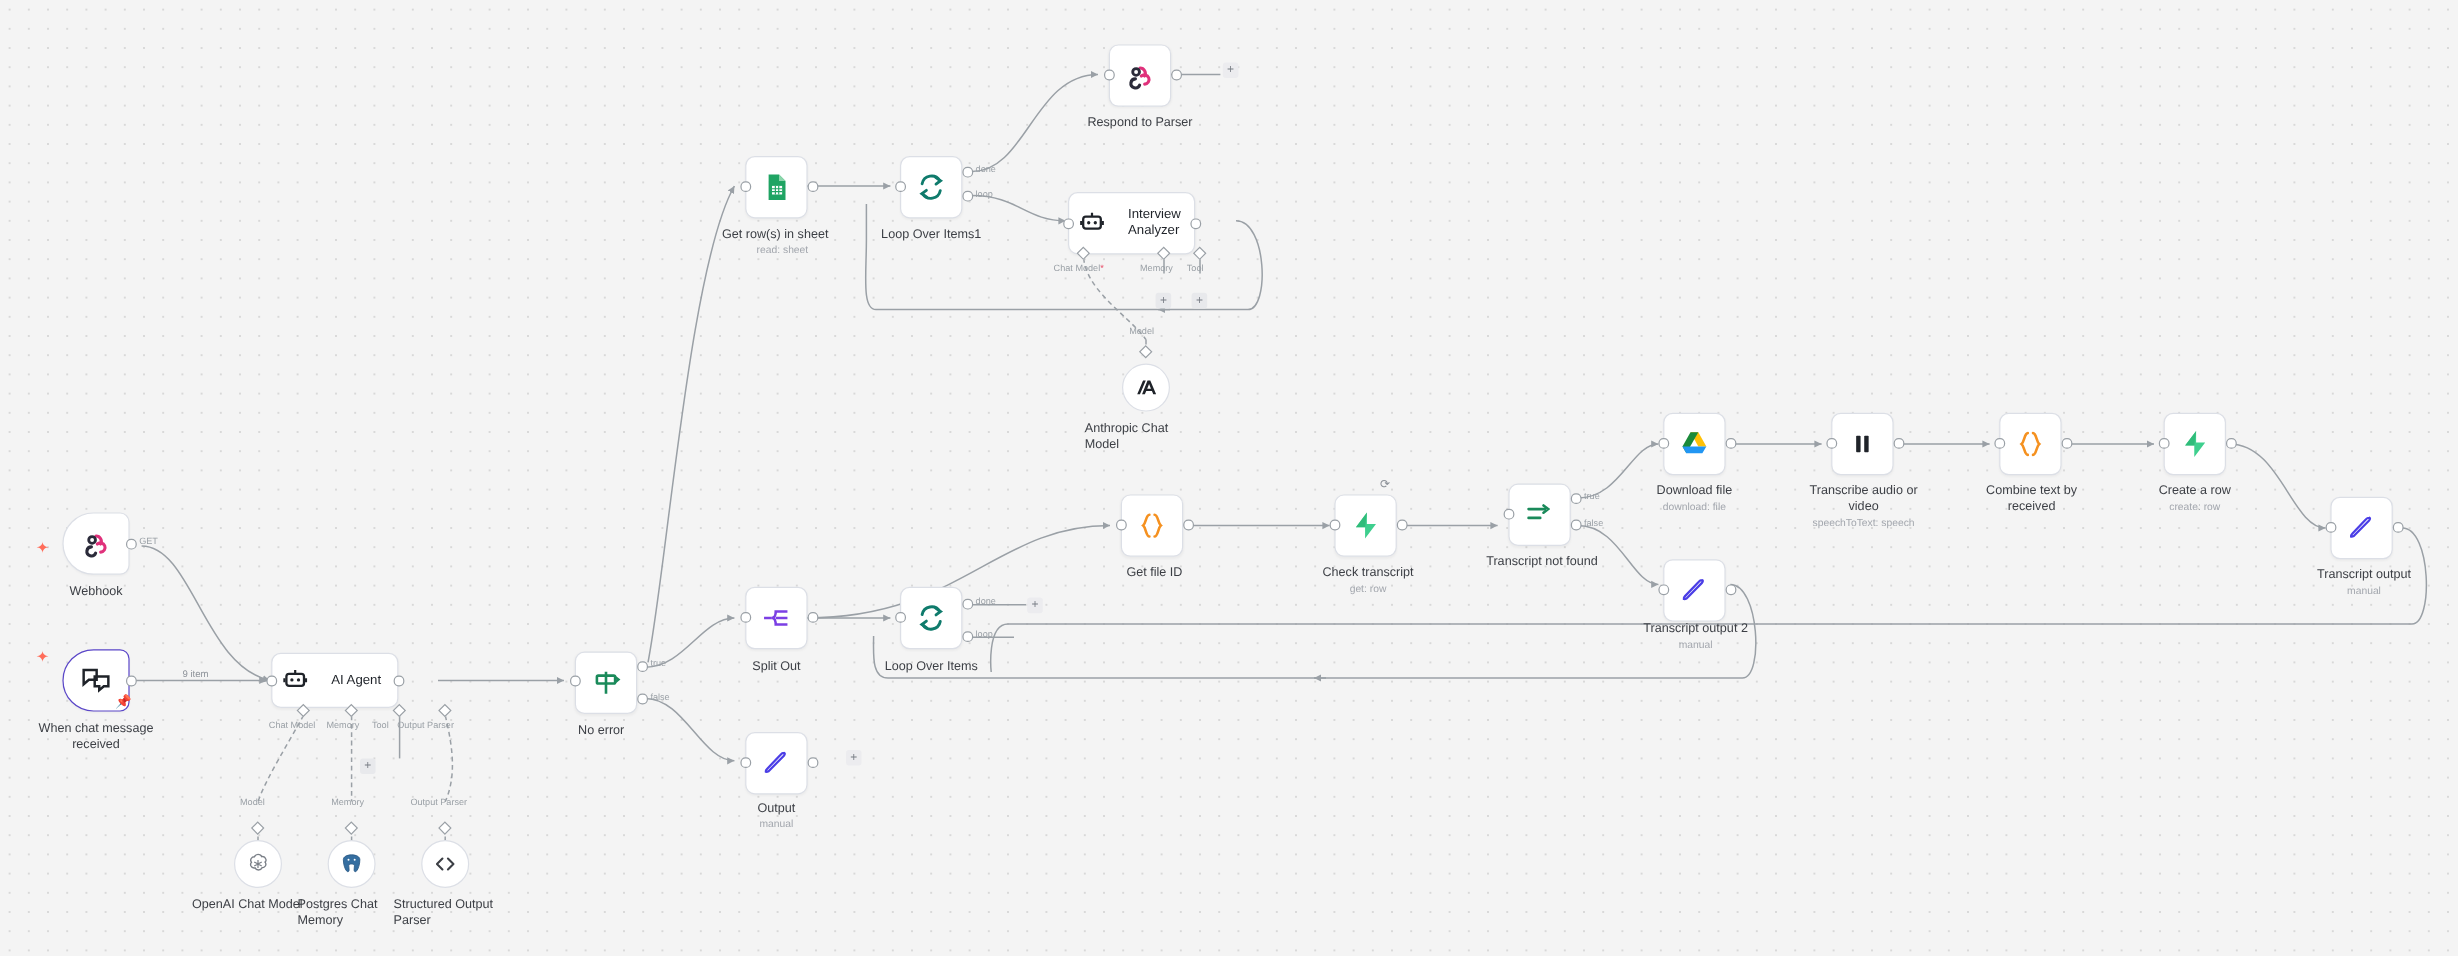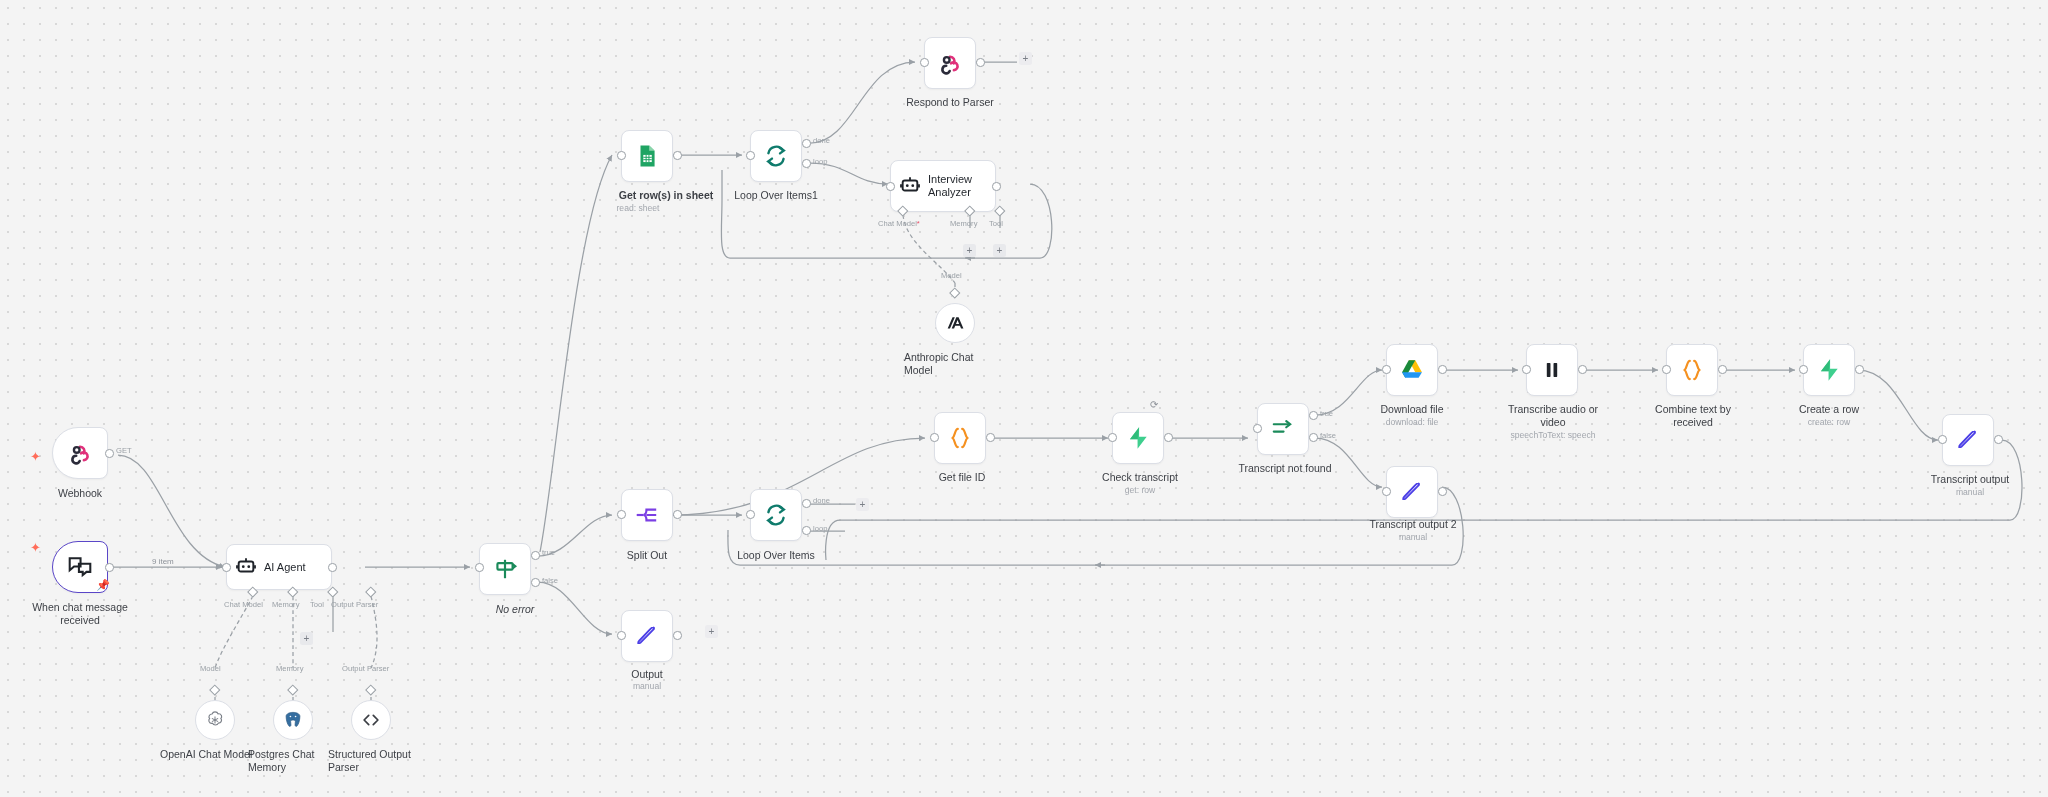--- a/index.html
+++ b/index.html
@@ -26,21 +26,21 @@
     box-shadow:0 1px 2px rgba(0,0,0,.04);
   }
   .node.sq { width:52px; height:52px; }
   .node.trigger {
     width:56px; height:52px;
     border-radius:26px 8px 8px 26px;
   }
   .node.trigger.active { border:1.6px solid #5a46c8; }
   .node.wide {
     width:106px; height:46px;
-    justify-content:flex-start; padding-left:8px; gap:7px;
+    justify-content:flex-start; padding-left:8px; gap:19px;
   }
   .node-label {
     position:absolute;
     text-align:center;
     font-size:10.5px;
     color:#3c3f45;
     line-height:1.22;
     white-space:pre-line;
     pointer-events:none;
   }
@@ -325,21 +325,21 @@
         <rect x="5" y="6.5" width="14" height="6" rx="1" fill="none" stroke="#1a8a5a" stroke-width="2"></rect>
         <path d="M19 7.5l2.5 2-2.5 2" fill="none" stroke="#1a8a5a" stroke-width="2"></path>
       </svg>
     </span>
   </div>
   <div class="port" style="left:475px;top:563px;"></div>
   <div class="port" style="left:531px;top:551px;"></div>
   <div class="port" style="left:531px;top:578px;"></div>
   <span class="port-label" style="left:542px;top:548px;">true</span>
   <span class="port-label" style="left:542px;top:576px;">false</span>
-  <div class="node-label" style="left:468px;top:603px;width:94px;font-style:italic;">No error</div>
+  <div class="node-label" style="left:454px;top:603px;width:94px;">No error</div>
 
   <div class="node sq" style="left:621px;top:489px;">
     <span class="ico">
       <svg width="26" height="26" viewBox="0 0 24 24">
         <path d="M2.5 12h6" stroke="#7b3fe4" stroke-width="2" fill="none"></path>
         <path d="M8.5 12c3 0 3-5 3-5h9M8.5 12c3 0 3 5 3 5h9M11.5 12h9" stroke="#7b3fe4" stroke-width="2" fill="none"></path>
       </svg>
     </span>
   </div>
   <div class="port" style="left:617px;top:510px;"></div>
@@ -366,22 +366,22 @@
       <svg width="26" height="26" viewBox="0 0 24 24">
         <path d="M6 2.2h8l5 5v14.6H6V2.2z" fill="#1fa463"></path>
         <path d="M14 2.2l5 5h-5v-5z" fill="#8bd6ab"></path>
         <rect x="8.6" y="11" width="7.8" height="6.6" fill="#fff"></rect>
         <path d="M8.6 13.2h7.8M8.6 15.4h7.8M11.2 11v6.6M13.8 11v6.6" stroke="#1fa463" stroke-width=".9"></path>
       </svg>
     </span>
   </div>
   <div class="port" style="left:617px;top:151px;"></div>
   <div class="port" style="left:673px;top:151px;"></div>
-  <div class="node-label" style="left:601px;top:189px;width:130px;font-weight:bold;">Get row(s) in sheet</div>
-  <div class="node-sub" style="left:573px;top:203px;width:130px;">read: sheet</div>
+  <div class="node-label" style="left:581px;top:189px;width:130px;">Get row(s) in sheet</div>
+  <div class="node-sub" style="left:587px;top:203px;width:130px;">read: sheet</div>
 
   <div class="node sq" style="left:750px;top:130px;">
     <span class="ico">
       <svg width="26" height="26" viewBox="0 0 24 24">
         <path d="M5 9.4A7.4 7.4 0 0 1 18.6 7" fill="none" stroke="#0f7b6c" stroke-width="2.2" stroke-linecap="round"></path>
         <path d="M19 14.6A7.4 7.4 0 0 1 5.4 17" fill="none" stroke="#0f7b6c" stroke-width="2.2" stroke-linecap="round"></path>
         <path d="M15.4 4.4 19.2 7l-3.5 2.6" fill="none" stroke="#0f7b6c" stroke-width="2.2" stroke-linecap="round"></path>
         <path d="M8.6 19.6 4.8 17l3.5-2.6" fill="none" stroke="#0f7b6c" stroke-width="2.2" stroke-linecap="round"></path>
       </svg>
     </span>

